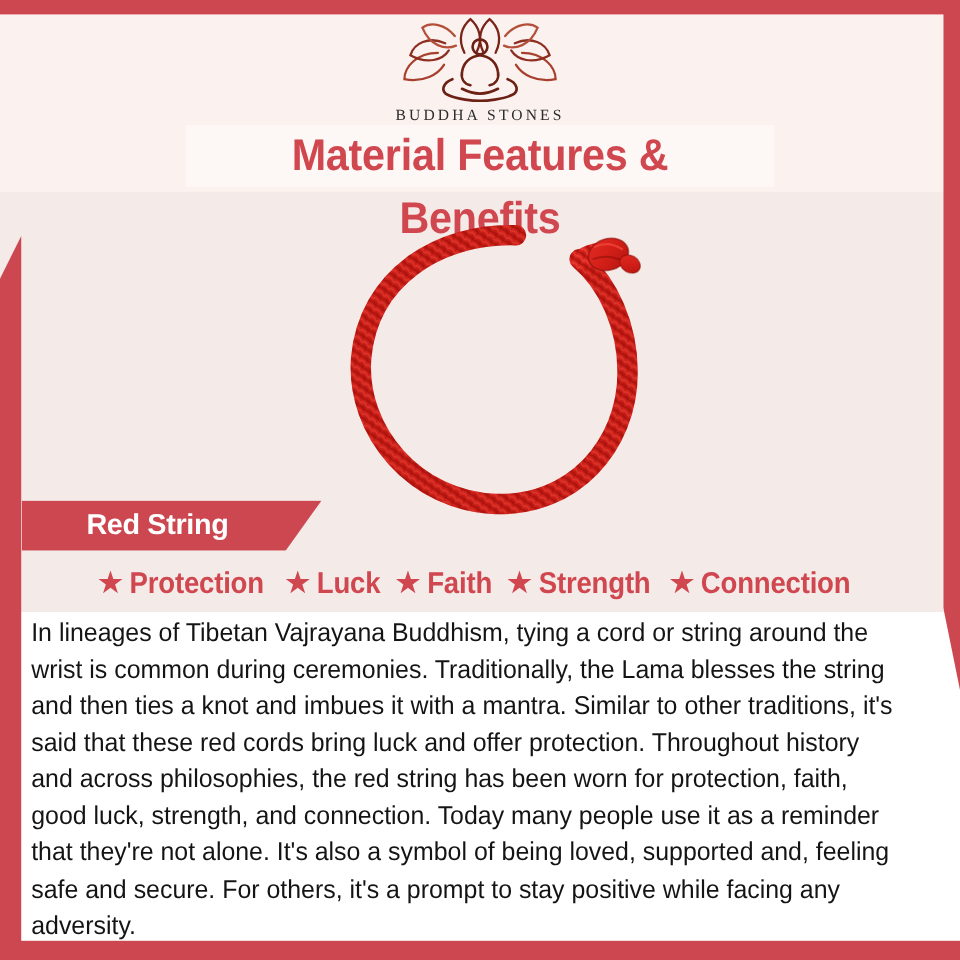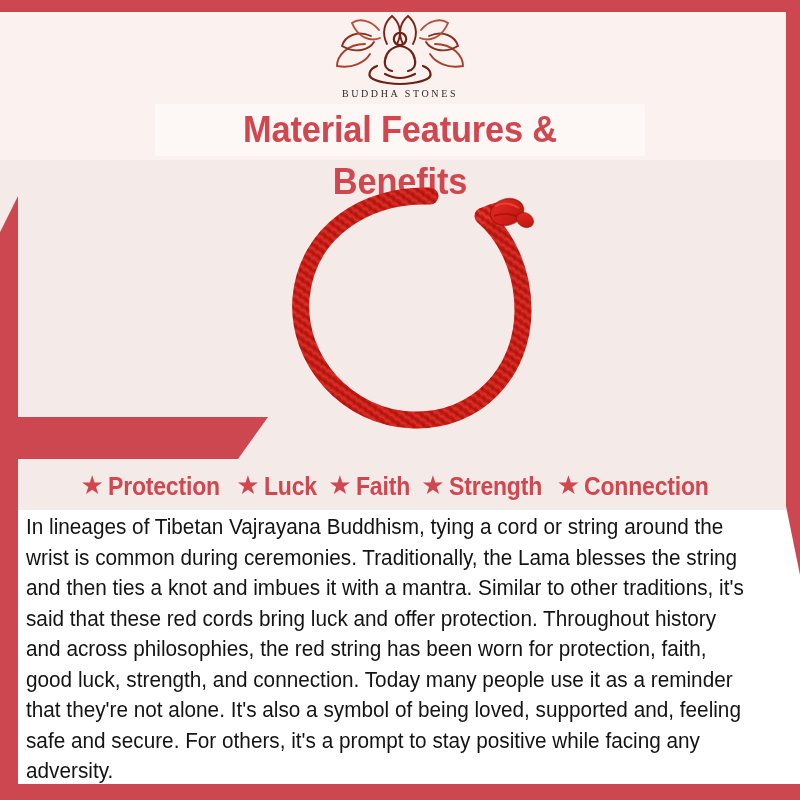--- a/index.html
+++ b/index.html
@@ -75,21 +75,21 @@
     position: absolute;
     left: 0; top: 14px;
     width: 800px;
     text-align: center;
   }
   .logo-mark { display: block; margin: 0 auto; }
   .logo-text {
     display: block;
     margin-top: 2px;
     font-family: "Liberation Serif", serif;
-    font-size: 10px;
+    font-size: 13px;
     letter-spacing: 2.6px;
     color: #2b2b2b;
     font-weight: 400;
   }
 
   
   .title-plate {
     position: absolute;
     left: 155px; top: 104px;
     width: 490px; height: 52px;
@@ -261,20 +261,21 @@
       <ellipse cx="252" cy="32" rx="17" ry="13" fill="url(#cordGrad)" transform="rotate(-18 252 32)"></ellipse>
       <ellipse cx="252" cy="32" rx="17" ry="13" fill="none" stroke="#8f0f0a" stroke-width="1.4" opacity="0.6" transform="rotate(-18 252 32)"></ellipse>
       <path d="M240 26 Q252 20 264 28" fill="none" stroke="#f0453a" stroke-width="2" opacity="0.8"></path>
       <path d="M239 36 Q252 31 265 38" fill="none" stroke="#8f0f0a" stroke-width="1.6" opacity="0.6"></path>
       <ellipse cx="270" cy="40" rx="9" ry="7" fill="url(#cordGrad)" transform="rotate(30 270 40)"></ellipse>
       <ellipse cx="270" cy="40" rx="9" ry="7" fill="none" stroke="#8f0f0a" stroke-width="1.2" opacity="0.55" transform="rotate(30 270 40)"></ellipse>
     </g>
   </svg>
 
   <div class="banner"></div>
+  <div class="banner-label">Red String</div>
 
   <div class="benefits">
     <div class="benefit">
       <span class="star">★</span>
       <span class="blabel">Protection</span>
     </div>
     <div class="benefit">
       <span class="star">★</span>
       <span class="blabel">Luck</span>
     </div>

